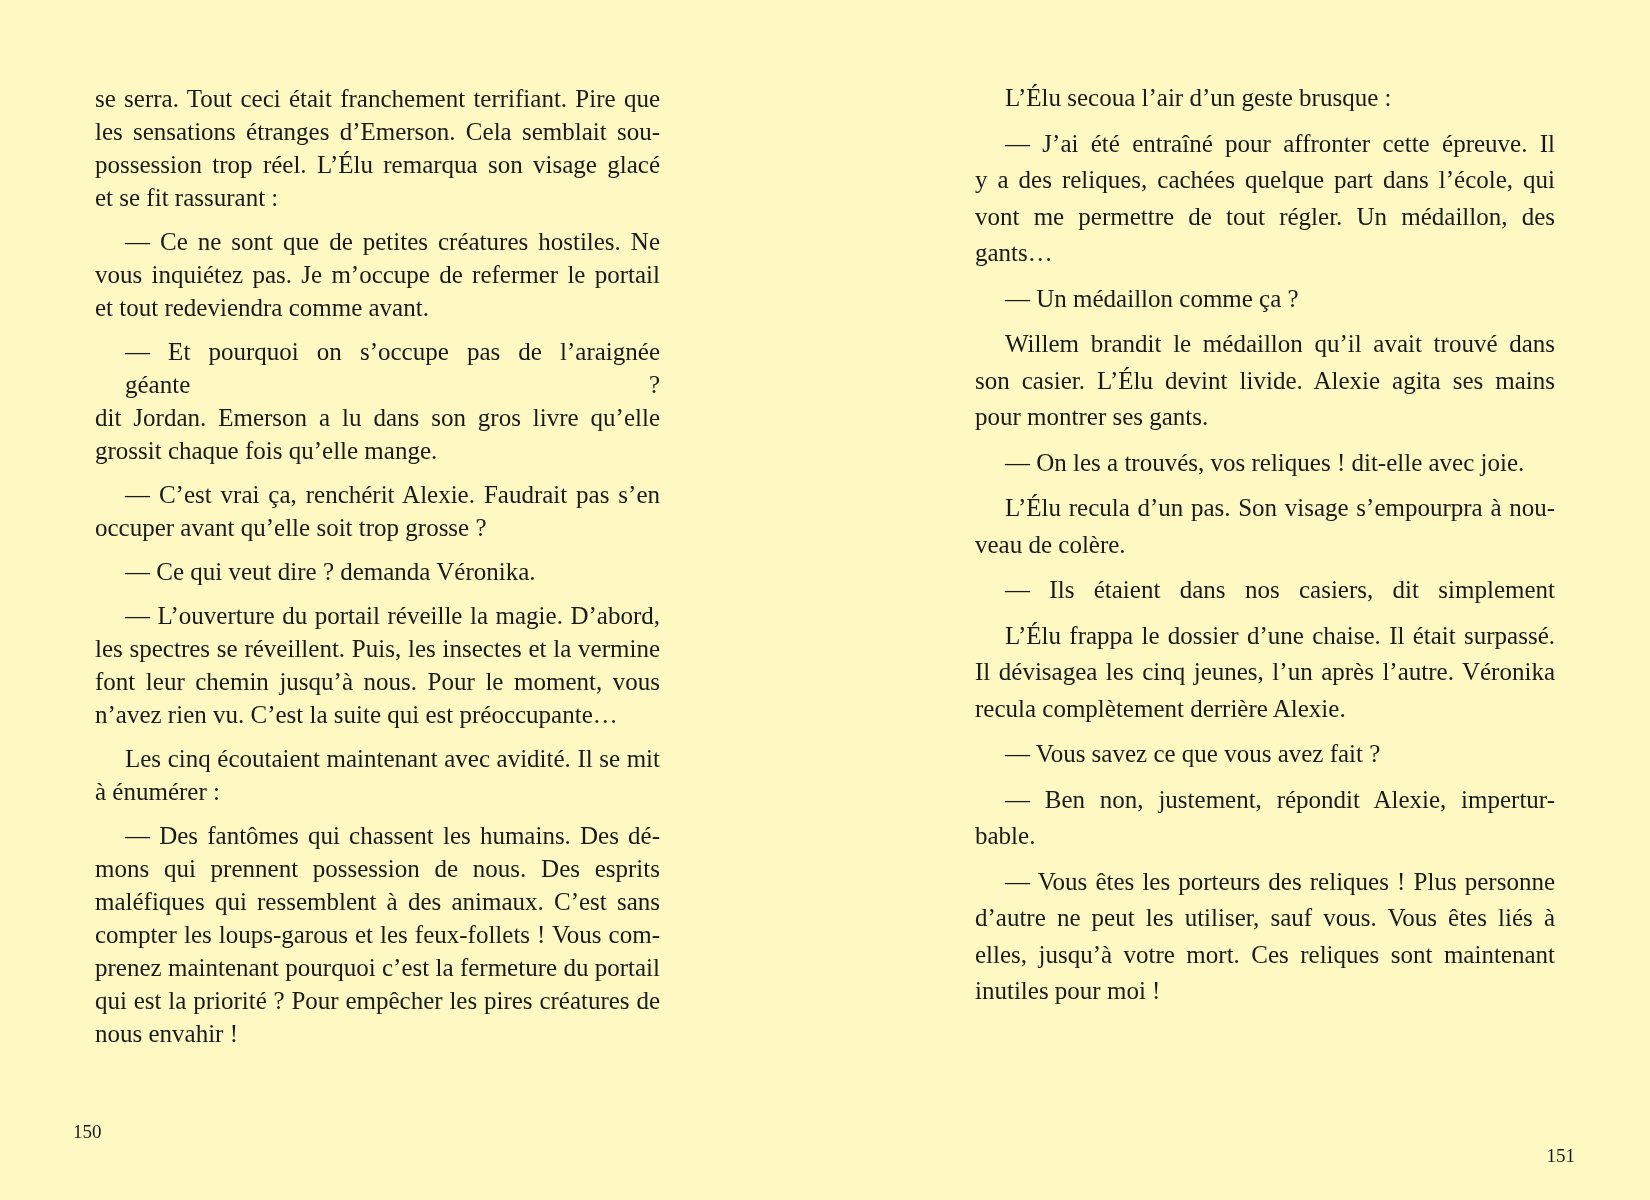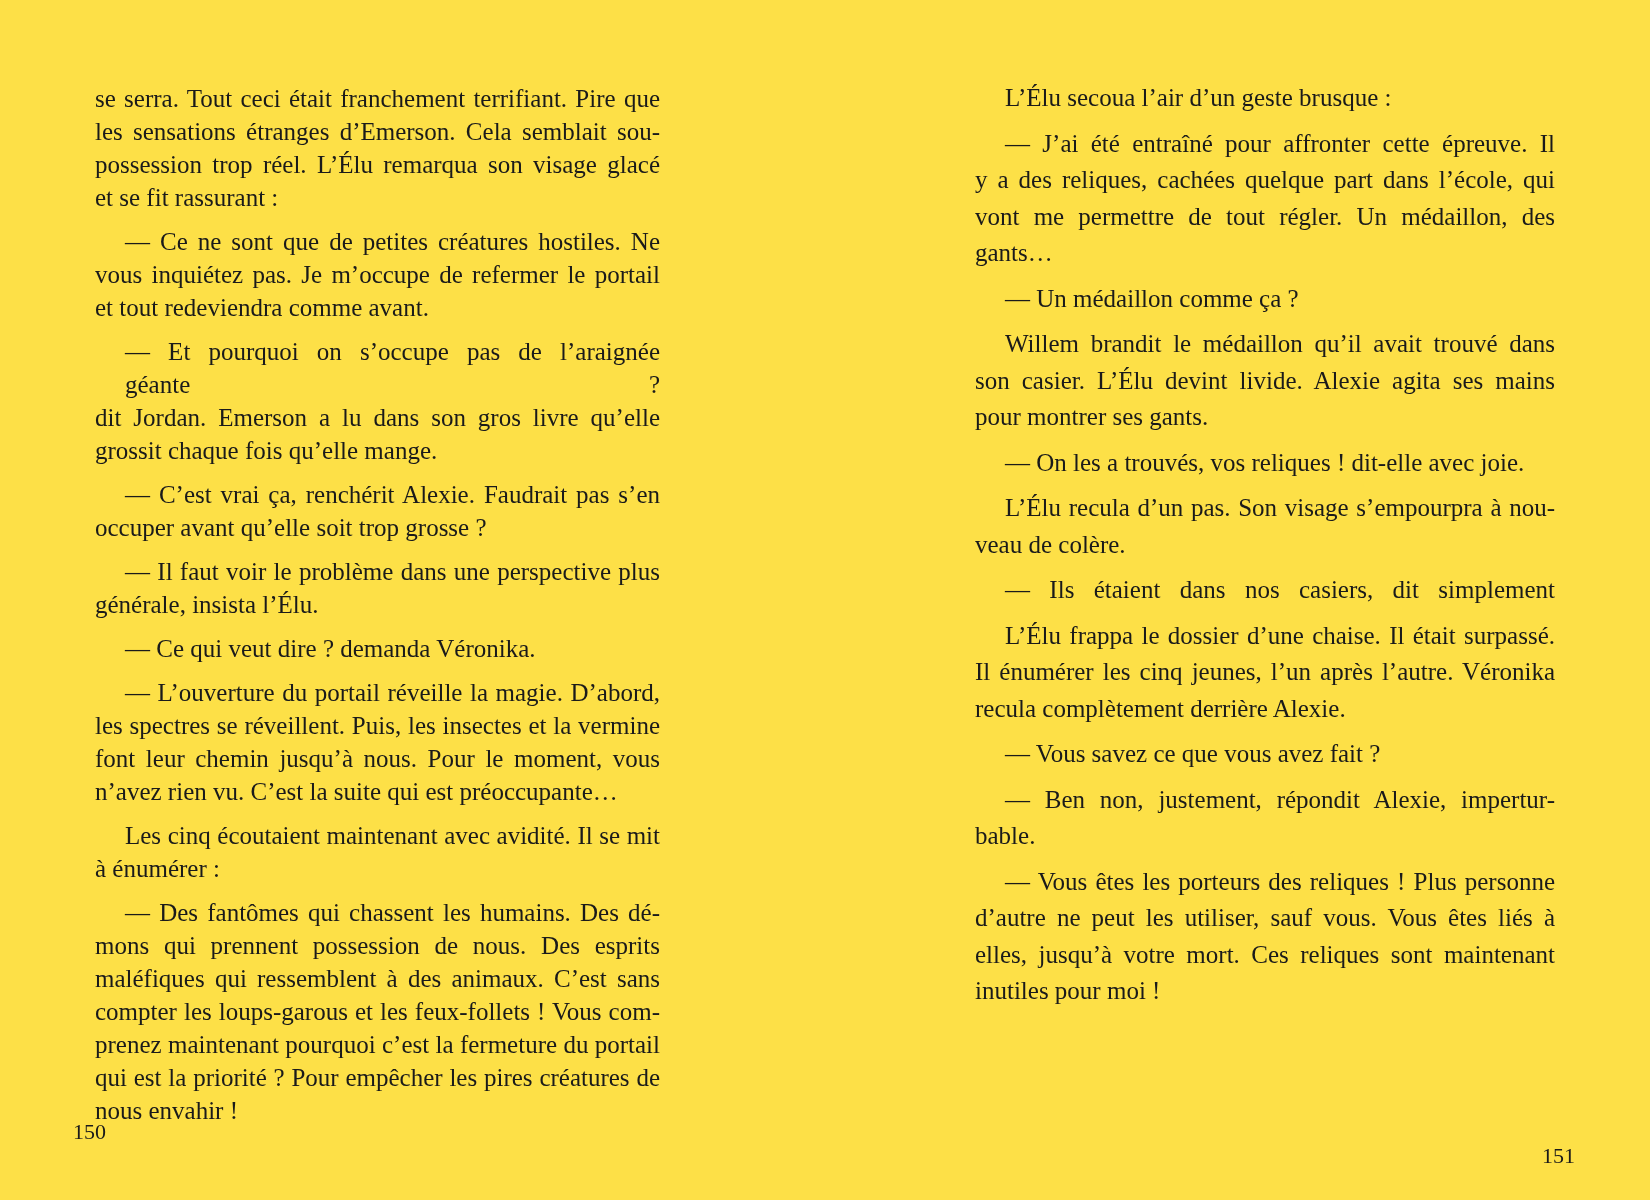--- a/index.html
+++ b/index.html
@@ -12,21 +12,21 @@
     width: 1650px;
     height: 1200px;
     position: relative;
     overflow: hidden;
     font-family: "Liberation Serif", "DejaVu Serif", serif;
     color: #1a1a1a;
   }
   .spread {
     position: absolute;
     inset: 0;
-    background: #fde047;
+    background: #fef9c3;
   }
   .page { position: absolute; inset: 0; }
   .text-block {
     position: absolute;
     font-size: 25px;
   }
   .page-left  .text-block { left: 95px;  top: 82px; width: 565px; }
   .page-right .text-block { left: 975px; top: 80px; width: 580px; }
 
   .line {
@@ -38,21 +38,21 @@
   .page-left  .line { line-height: 33px; }
   .page-right .line { line-height: 36.5px; }
   .line.last { text-align-last: left; }
 
   .paragraph.indent .line:first-child { padding-left: 30px; }
   .page-left  .paragraph + .paragraph { margin-top: 11px; }
   .page-right .paragraph + .paragraph { margin-top: 9px; }
 
   .folio {
     position: absolute;
-    font-size: 22px;
+    font-size: 19px;
     line-height: 20px;
     color: #1a1a1a;
   }
   .folio-left  { left: 73px;  top: 1122px; }
   .folio-right { left: 975px; top: 1122px; width: 600px; text-align: right; margin-top: 24px; }
 </style>
 </head>
 <body>
 
 <div class="spread">
@@ -71,24 +71,20 @@
           <div class="line last">et tout redeviendra comme avant.</div>
         </div>
         <div class="paragraph indent">
           <div class="line">— Et pourquoi on s’occupe pas de l’araignée géante&nbsp;?</div>
           <div class="line">dit Jordan. Emerson a lu dans son gros livre qu’elle</div>
           <div class="line last">grossit chaque fois qu’elle mange.</div>
         </div>
         <div class="paragraph indent">
           <div class="line">— C’est vrai ça, renchérit Alexie. Faudrait pas s’en</div>
           <div class="line last">occuper avant qu’elle soit trop grosse&nbsp;?</div>
-        </div>
-        <div class="paragraph indent">
-          <div class="line">— Il faut voir le problème dans une perspective plus</div>
-          <div class="line last">générale, insista l’Élu.</div>
         </div>
         <div class="paragraph indent">
           <div class="line last">— Ce qui veut dire&nbsp;? demanda Véronika.</div>
         </div>
         <div class="paragraph indent">
           <div class="line">— L’ouverture du portail réveille la magie. D’abord,</div>
           <div class="line">les spectres se réveillent. Puis, les insectes et la vermine</div>
           <div class="line">font leur chemin jusqu’à nous. Pour le moment, vous</div>
           <div class="line last">n’avez rien vu. C’est la suite qui est préoccupante…</div>
         </div>
@@ -133,21 +129,21 @@
         </div>
         <div class="paragraph indent">
           <div class="line">L’Élu recula d’un pas. Son visage s’empourpra à nou-</div>
           <div class="line last">veau de colère.</div>
         </div>
         <div class="paragraph indent">
           <div class="line">— Ils étaient dans nos casiers, dit simplement</div>
         </div>
         <div class="paragraph indent">
           <div class="line">L’Élu frappa le dossier d’une chaise. Il était surpassé.</div>
-          <div class="line">Il énumérer les cinq jeunes, l’un après l’autre. Véronika</div>
+          <div class="line">Il dévisagea les cinq jeunes, l’un après l’autre. Véronika</div>
           <div class="line last">recula complètement derrière Alexie.</div>
         </div>
         <div class="paragraph indent">
           <div class="line last">— Vous savez ce que vous avez fait&nbsp;?</div>
         </div>
         <div class="paragraph indent">
           <div class="line">— Ben non, justement, répondit Alexie, impertur-</div>
           <div class="line last">bable.</div>
         </div>
         <div class="paragraph indent">

